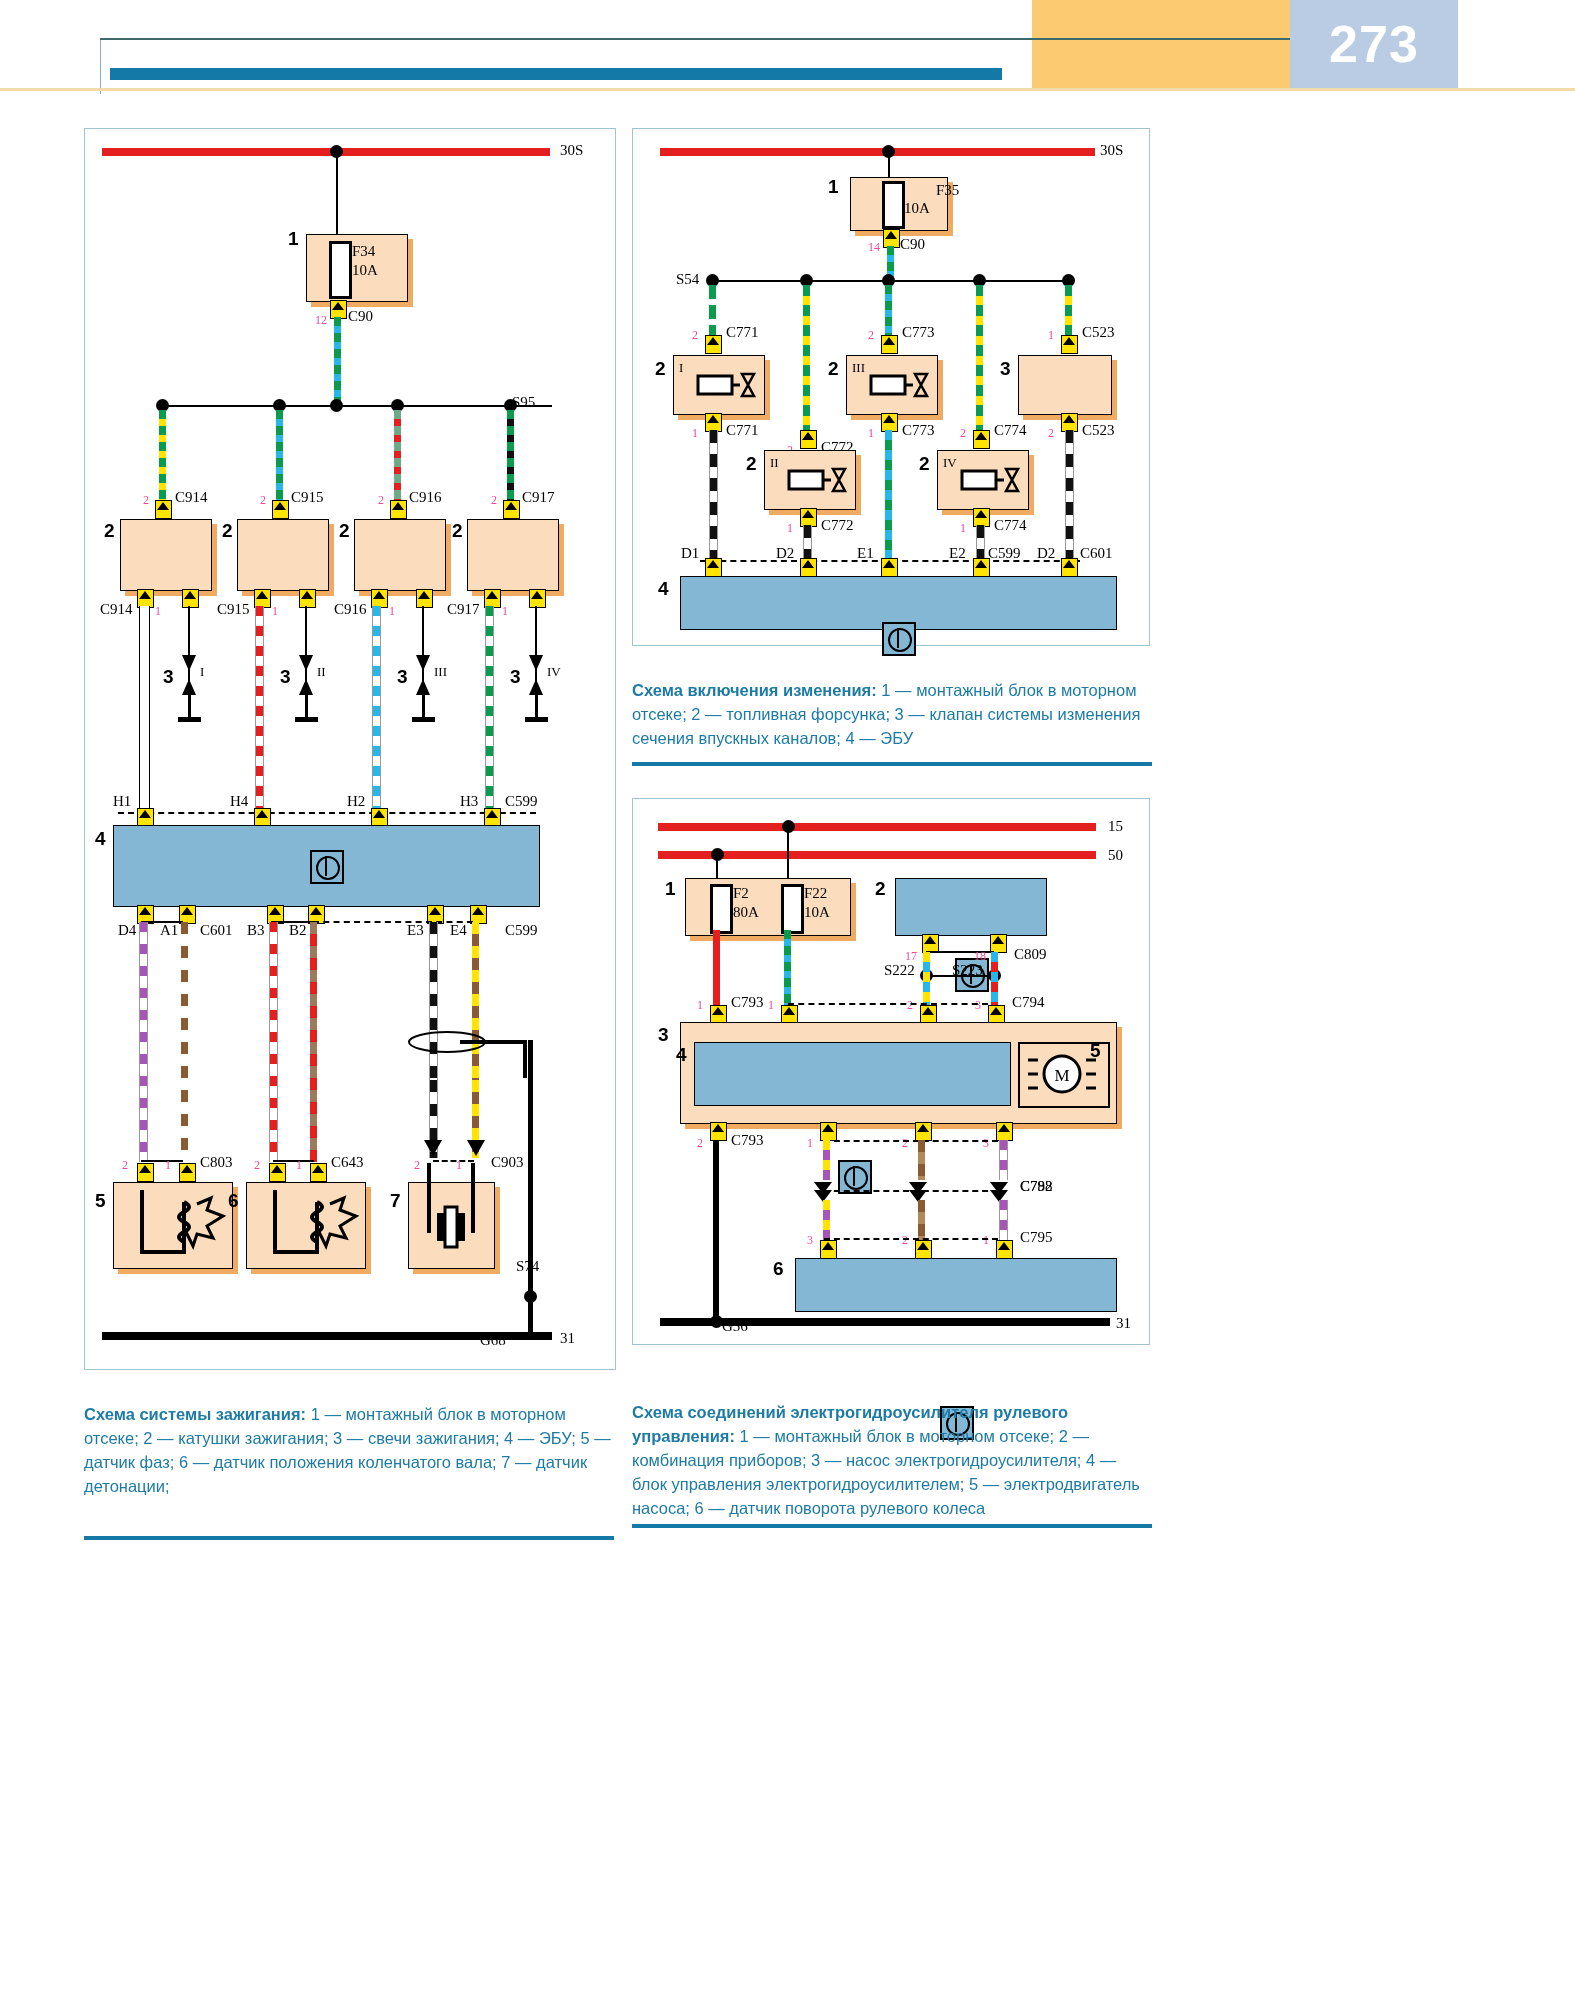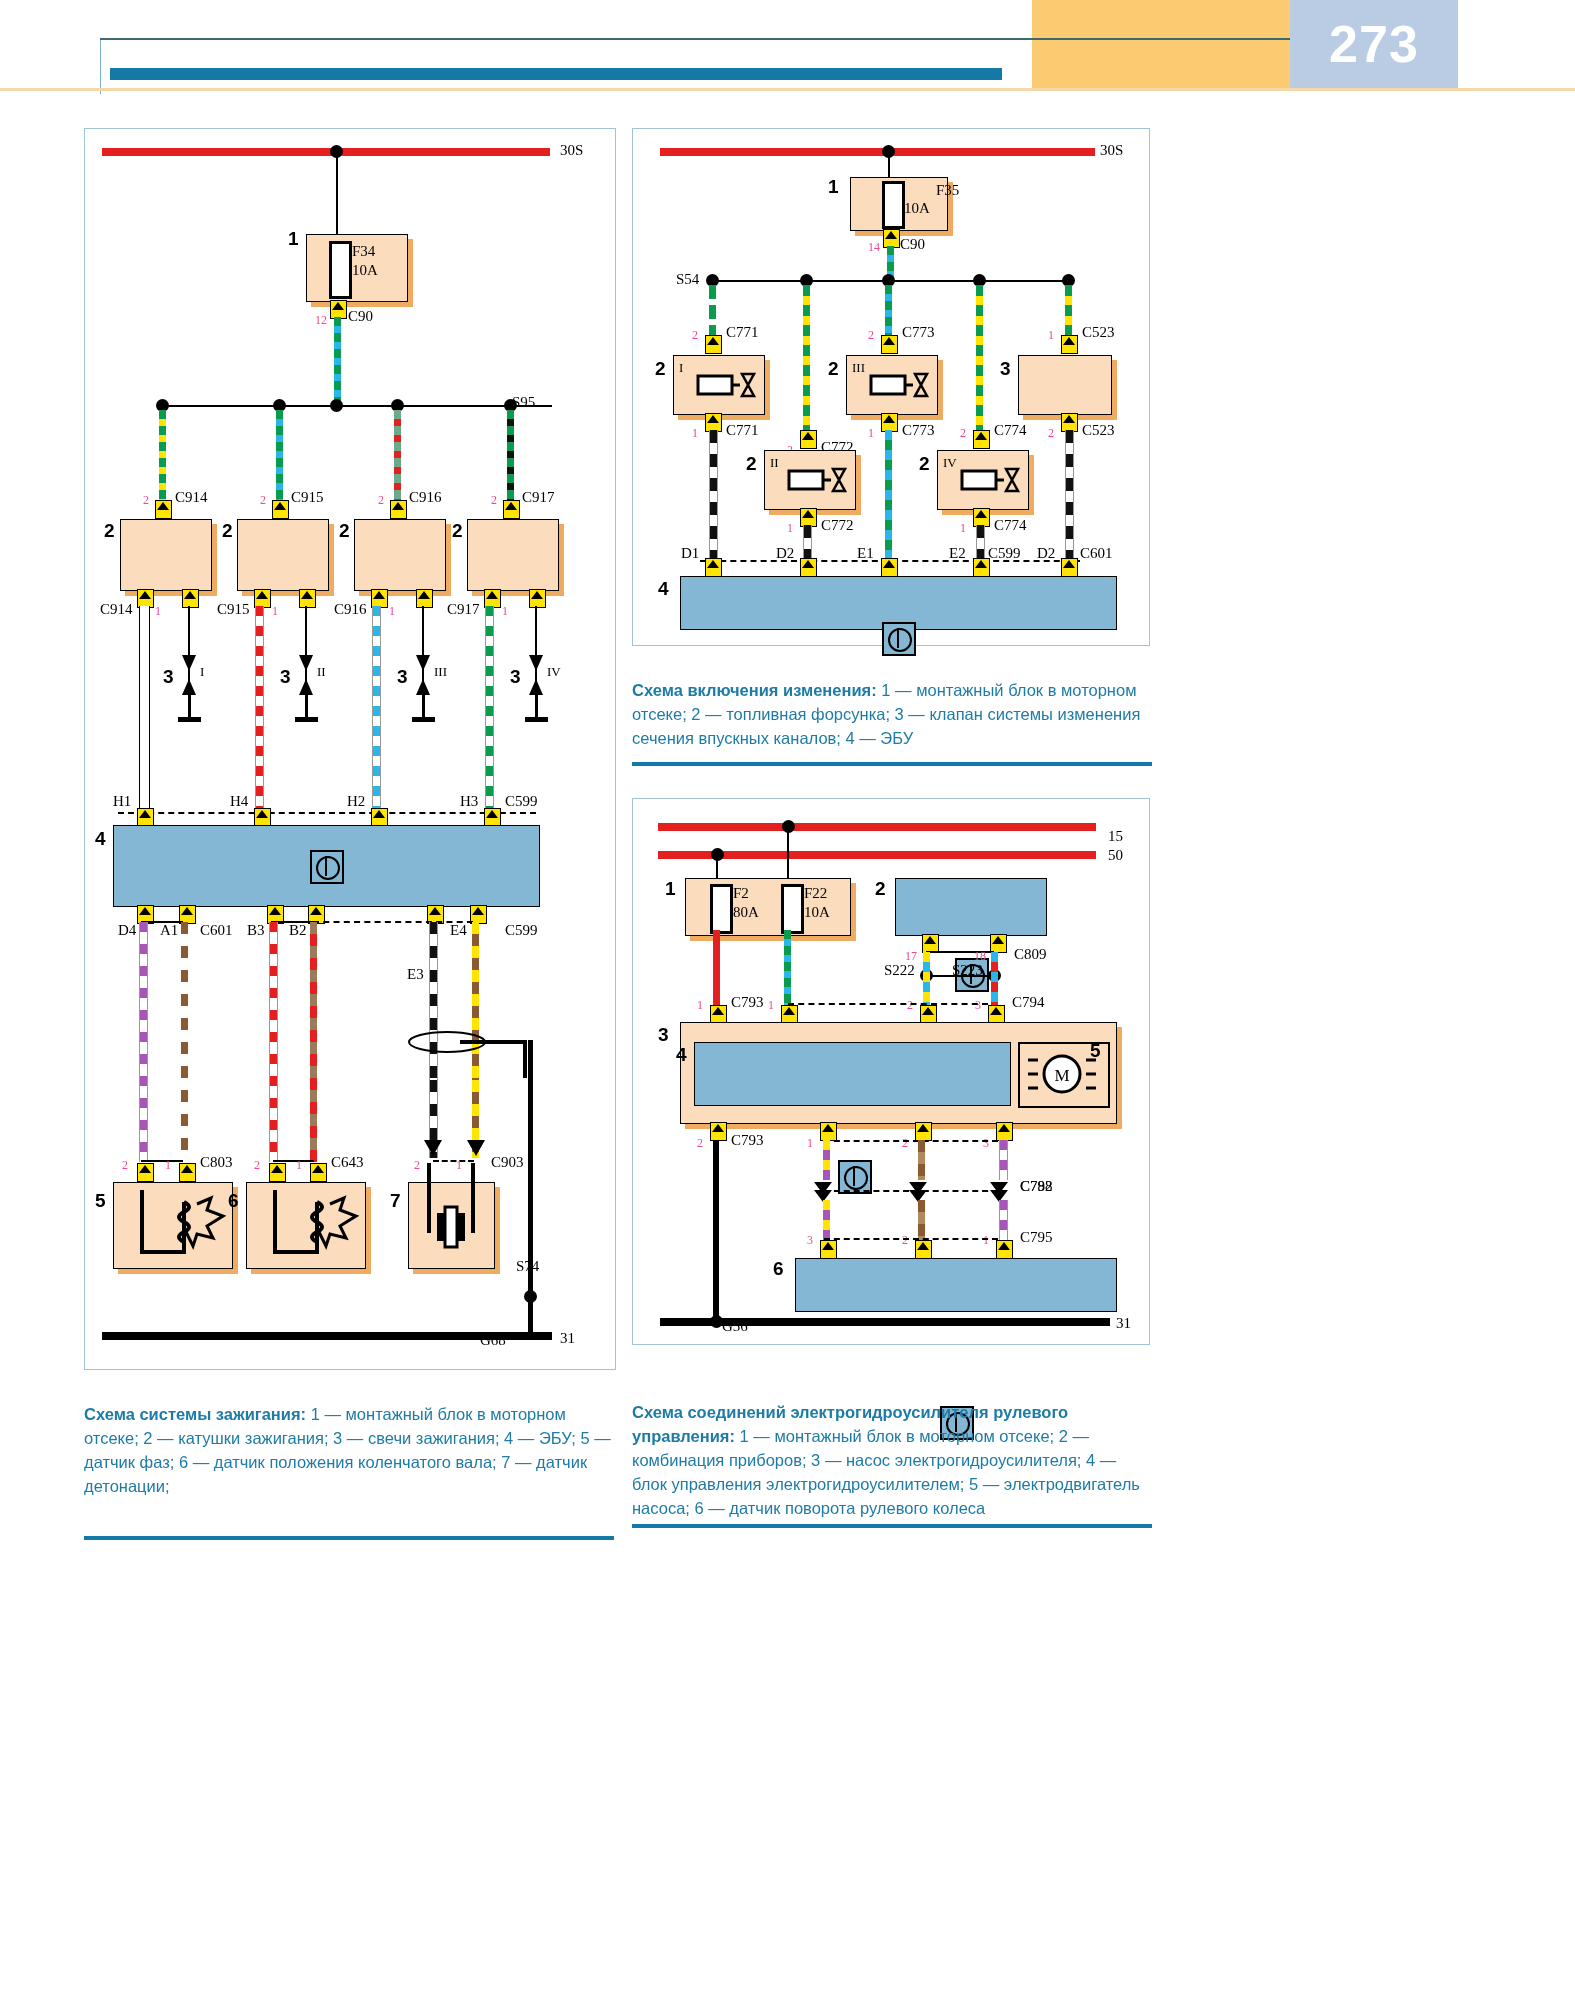--- a/index.html
+++ b/index.html
@@ -213,21 +213,21 @@
 <div class="abs conn" style="left:427px;top:905px;"></div>
 <div class="abs conn" style="left:470px;top:905px;"></div>
 <div class="abs hline" style="left:141px;top:921px;width:42px;"></div>
 <div class="abs hline" style="left:271px;top:921px;width:42px;"></div>
 <div class="abs dashline" style="left:313px;top:921px;width:160px;"></div>
 <div class="abs lbl" style="left:118px;top:922px;">D4</div>
 <div class="abs lbl" style="left:160px;top:922px;">A1</div>
 <div class="abs lbl" style="left:200px;top:922px;">C601</div>
 <div class="abs lbl" style="left:247px;top:922px;">B3</div>
 <div class="abs lbl" style="left:289px;top:922px;">B2</div>
-<div class="abs lbl" style="left:407px;top:922px;margin-top:44px;">E3</div>
+<div class="abs lbl" style="left:407px;top:922px;">E3</div>
 <div class="abs lbl" style="left:450px;top:922px;">E4</div>
 <div class="abs lbl" style="left:505px;top:922px;">C599</div>
 
 <div class="abs w" style="left:139px;top:922px;height:240px;background:repeating-linear-gradient(180deg,#a855b8 0 10px,#fff 10px 22px);border-left:1px solid #999;border-right:1px solid #999;"></div>
 <div class="abs w" style="left:181px;top:922px;height:240px;background:repeating-linear-gradient(180deg,#8a5a33 0 12px,#fff 12px 24px);"></div>
 <div class="abs w" style="left:269px;top:922px;height:240px;background:repeating-linear-gradient(180deg,#e3201f 0 10px,#fff 10px 22px);border-left:1px solid #999;border-right:1px solid #999;"></div>
 <div class="abs w" style="left:310px;top:922px;height:240px;background:repeating-linear-gradient(180deg,#9b7b5a 0 12px,#e3201f 12px 24px);"></div>
 <div class="abs w" style="left:429px;top:922px;height:175px;background:repeating-linear-gradient(180deg,#111 0 12px,#fff 12px 24px);border-left:1px solid #999;border-right:1px solid #999;"></div>
 <div class="abs w" style="left:472px;top:922px;height:175px;background:repeating-linear-gradient(180deg,#ffe400 0 12px,#8a5a33 12px 24px);"></div>
 
@@ -415,21 +415,21 @@
 <div class="abs lbl" style="left:1080px;top:545px;">C601</div>
 
 <div class="abs box-blue" style="left:680px;top:576px;width:435px;height:52px;"></div>
 <div class="abs num" style="left:658px;top:578px;">4</div>
 <div class="abs ecu-sym" style="left:882px;top:588px;"></div>
 
 <div class="abs panel" id="panel-eps"></div>
 
 <div class="abs wire-red" style="left:658px;top:823px;width:438px;height:8px;"></div>
 <div class="abs wire-red" style="left:658px;top:851px;width:438px;height:8px;"></div>
-<div class="abs lbl" style="left:1108px;top:818px;margin-top:10px;">15</div>
+<div class="abs lbl" style="left:1108px;top:818px;">15</div>
 <div class="abs lbl" style="left:1108px;top:847px;">50</div>
 <div class="abs dot" style="left:711px;top:848px;"></div>
 <div class="abs dot" style="left:782px;top:820px;"></div>
 <div class="abs vline" style="left:716px;top:855px;height:32px;"></div>
 <div class="abs vline" style="left:787px;top:826px;height:61px;"></div>
 
 <div class="abs box-tan" style="left:685px;top:878px;width:164px;height:56px;"></div>
 <div class="abs num" style="left:665px;top:878px;">1</div>
 <div class="abs fuse" style="left:710px;top:884px;height:44px;"></div>
 <div class="abs lbl" style="left:733px;top:885px;">F2</div>

